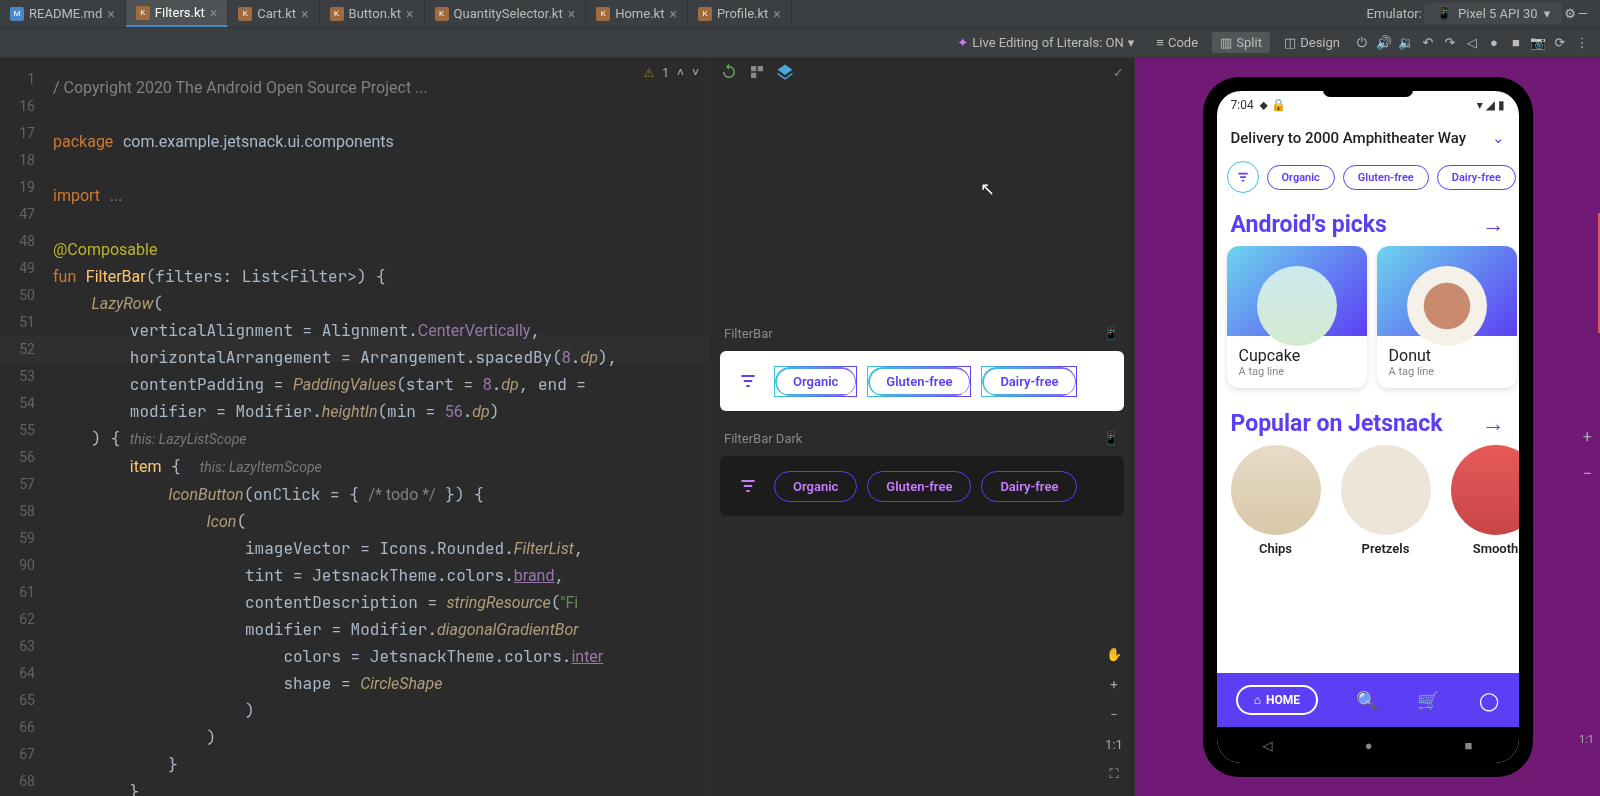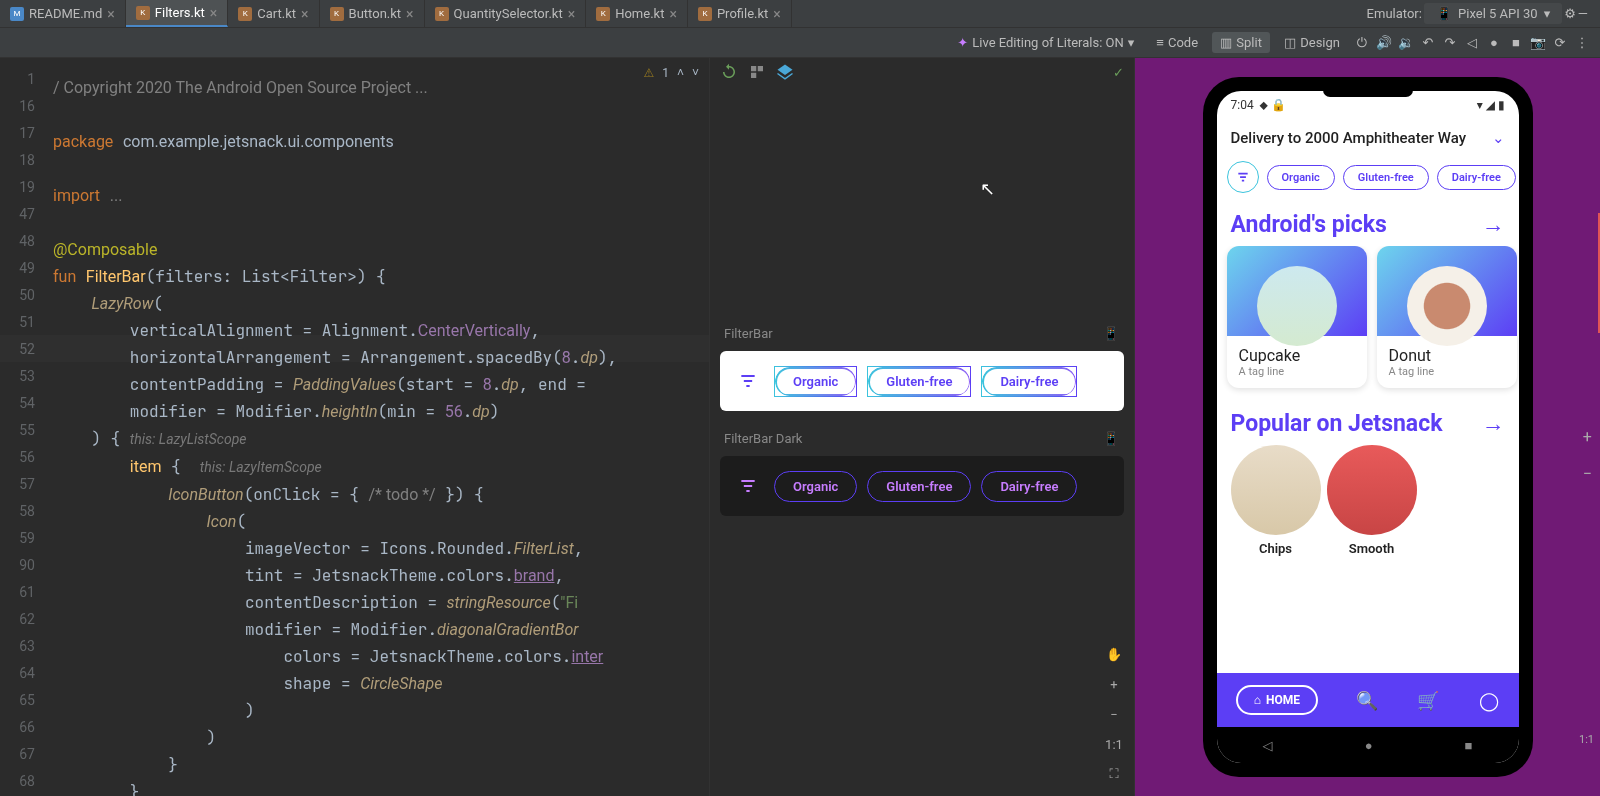--- a/index.html
+++ b/index.html
@@ -52,21 +52,21 @@
 .appfilter{display:flex;align-items:center;gap:8px;padding:4px 10px 10px;overflow:hidden}
 .achip{padding:5px 14px;border-radius:14px;font-size:11px;font-weight:600;color:#5c3ef5;border:1.5px solid #5c3ef5;white-space:nowrap}
 .shead{display:flex;justify-content:space-between;align-items:center;padding:8px 14px;font-size:23px;font-weight:700;color:#5c3ef5}
 .cards{display:flex;gap:10px;padding:0 10px 14px;overflow:hidden}
 .card{width:140px;border-radius:12px;box-shadow:0 2px 6px rgba(0,0,0,.12);overflow:hidden;flex-shrink:0;background:#fff}
 .cimg{height:90px;background:linear-gradient(135deg,#6dd5ed,#5c3ef5);display:flex;align-items:center;justify-content:center}
 .cimg .circ{width:80px;height:80px;border-radius:50%;background:#f5f0e8;margin-top:30px}
 .ctxt{padding:10px 12px}
 .ctxt .t{font-size:16px;font-weight:400;color:#222}
 .ctxt .s{font-size:11px;color:#888}
-.circles{display:flex;gap:6px;padding:0 14px;overflow:hidden}
+.circles{display:flex;gap:20px;padding:0 14px;overflow:hidden}
 .citm{display:flex;flex-direction:column;align-items:center;gap:6px;flex-shrink:0}
 .citm .cir{width:90px;height:90px;border-radius:50%;background:#e8e4dc}
 .citm .lbl{font-size:13px;font-weight:600;color:#222}
 .bnav{height:54px;background:#5c3ef5;display:flex;align-items:center;justify-content:space-around;margin-top:auto}
 .bhome{border:2px solid #fff;border-radius:18px;padding:6px 16px;color:#fff;font-size:12px;font-weight:700;display:flex;align-items:center;gap:5px}
 .bicn{color:#fff;font-size:18px}
 .sysnav{height:36px;background:#000;display:flex;align-items:center;justify-content:space-around;color:#888}
 .ezoom{position:absolute;right:8px;top:50%;display:flex;flex-direction:column;gap:18px;color:#aaa;font-size:16px}
 .eratio{position:absolute;right:6px;bottom:50px;color:#aaa;font-size:11px}
 .redbar{position:absolute;right:-2px;top:155px;width:4px;height:120px;background:#e05555}
@@ -326,20 +326,24 @@
       <div class="shead">
             <span>Popular on Jetsnack</span>
             <span>→</span>
           </div>
       <div class="circles">
         <div class="citm">
               <div class="cir" style="background:linear-gradient(#e8dcc8,#d8c8a8)"></div>
               <div class="lbl">Chips</div>
             </div>
         <div class="citm">
+              <div class="cir" style="background:#ede5d8"></div>
+              <div class="lbl">Pretzels</div>
+            </div>
+        <div class="citm">
               <div class="cir" style="background:linear-gradient(#e85a5a,#c84545)"></div>
               <div class="lbl">Smooth</div>
             </div>
       </div>
       <div class="bnav">
         <div class="bhome">⌂ <span>HOME</span></div>
         <div class="bicn">🔍</div>
         <div class="bicn">🛒</div>
         <div class="bicn">◯</div>
       </div>

